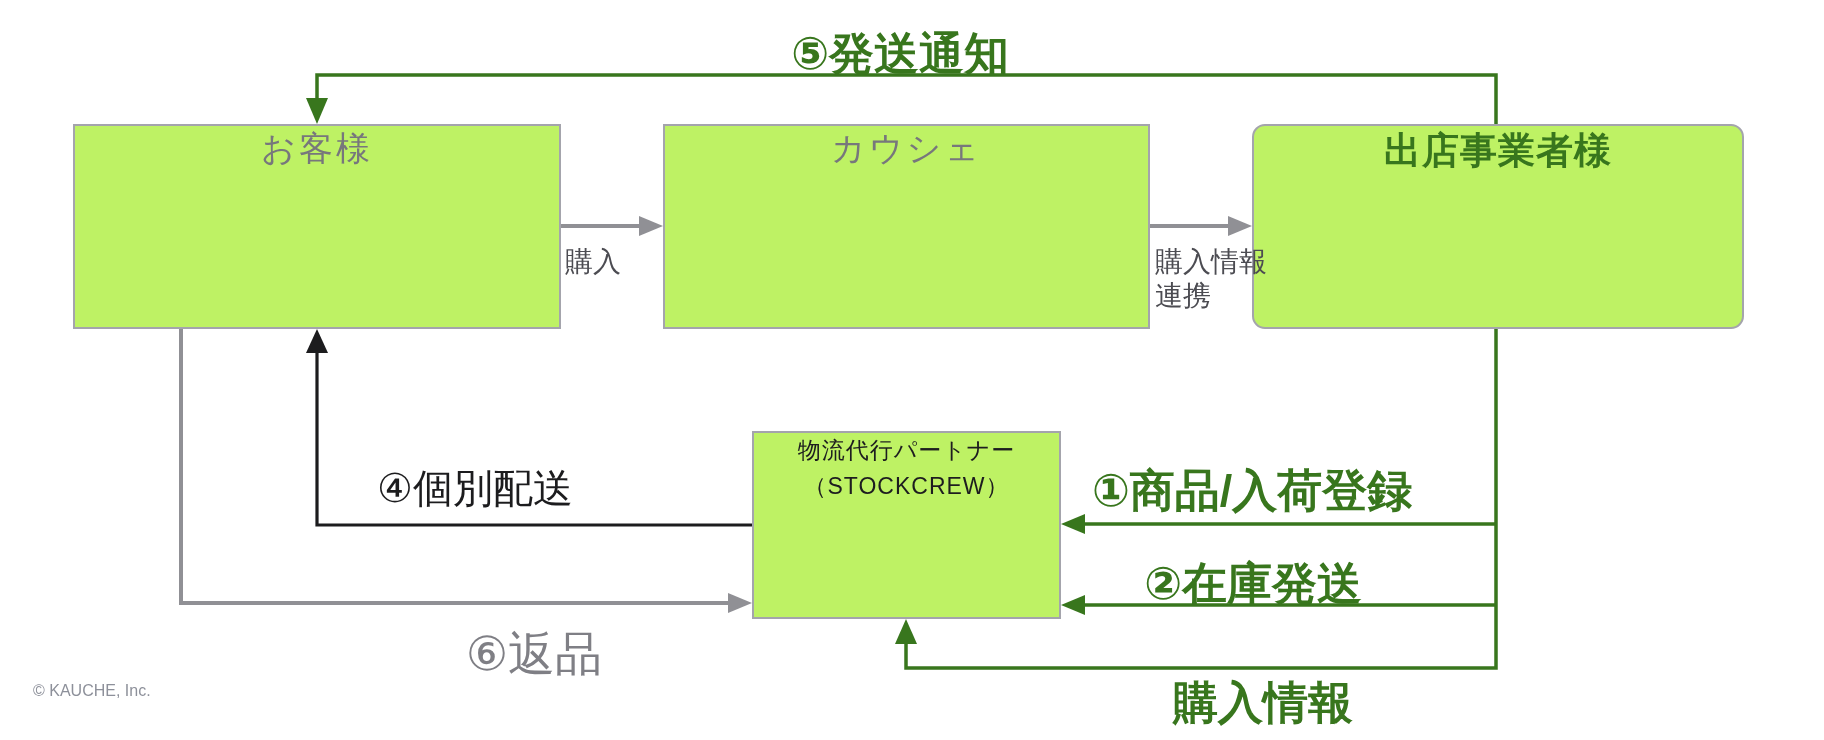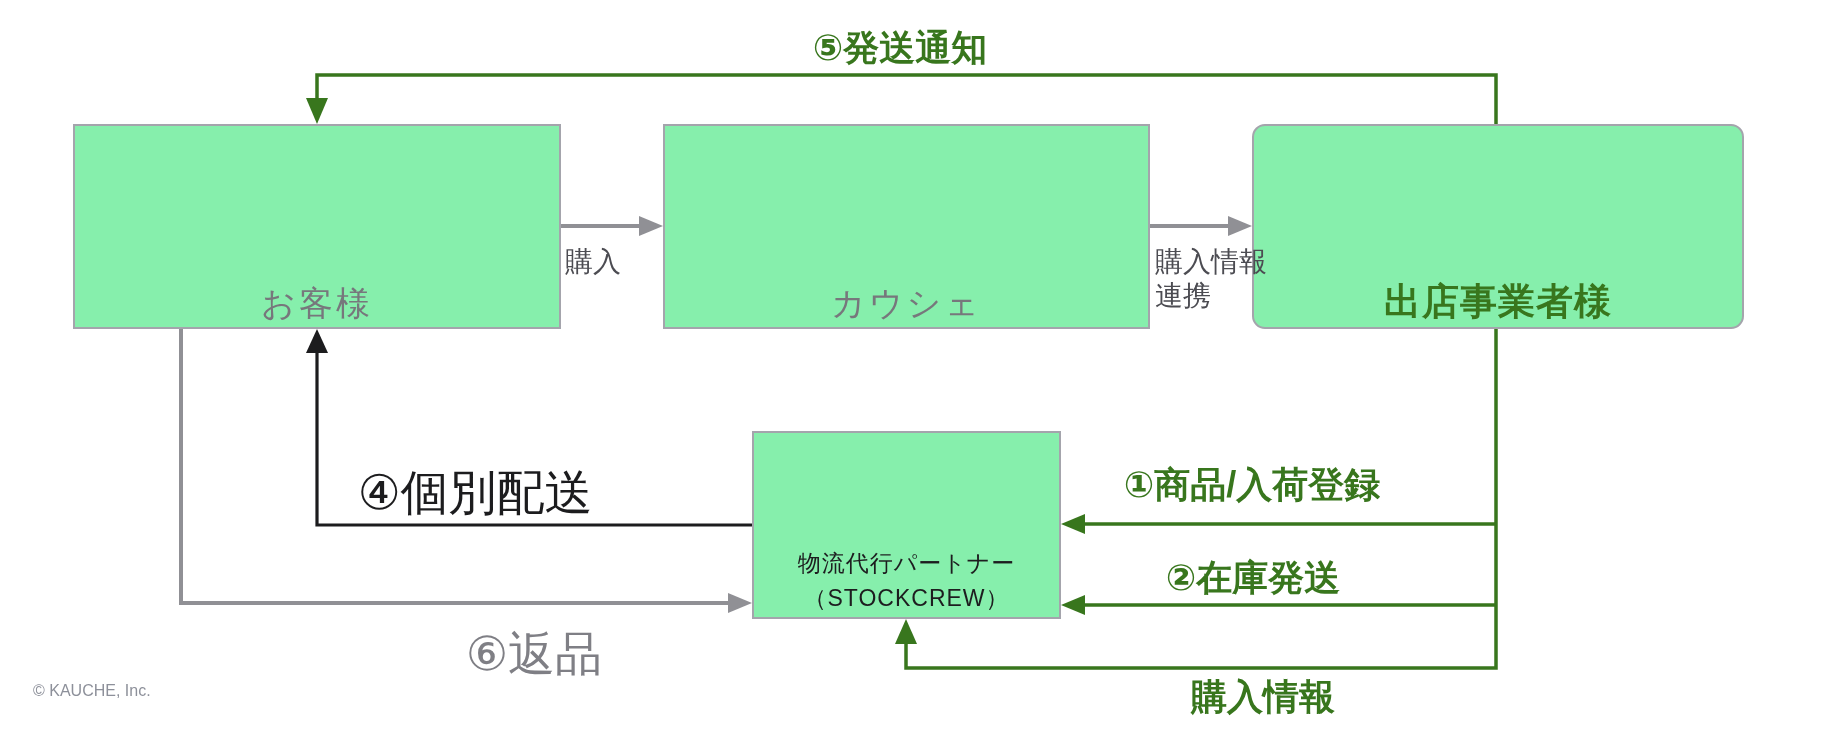--- a/index.html
+++ b/index.html
@@ -13,26 +13,26 @@
   .canvas {
     position: absolute;
     left: 0; top: 0;
     width: 1824px;
     height: 740px;
     font-family: "Liberation Sans", "DejaVu Sans", sans-serif;
     background: #ffffff;
   }
   .node {
     position: absolute;
-    background: #86efac;
+    background: #bef264;
     border: 2px solid #a4a4ac;
     box-sizing: border-box;
     display: flex;
     align-items: center;
-    justify-content: flex-end;
+    justify-content: flex-start;
     flex-direction: column;
     text-align: center;
     z-index: 1;
   }
   #node-customer  { left: 73px;   top: 124px; width: 488px; height: 205px; }
   #node-kauche    { left: 663px;  top: 124px; width: 487px; height: 205px; }
   #node-merchant  { left: 1252px; top: 124px; width: 492px; height: 205px; border-radius: 13px; }
   #node-logistics { left: 752px;  top: 431px; width: 309px; height: 188px; }
 
   .node-label-gray {
@@ -59,26 +59,26 @@
     z-index: 3;
     pointer-events: none;
   }
 
   .edge-label {
     position: absolute;
     white-space: nowrap;
     z-index: 4;
   }
   .lbl-big-green {
-    font-size: 36px;
+    font-size: 45px;
     font-weight: bold;
     color: #38761d;
   }
   .lbl-big-black {
-    font-size: 48px;
+    font-size: 40px;
     color: #1c1c1e;
   }
   .lbl-big-gray {
     font-size: 47px;
     color: #7f7f85;
   }
   .lbl-small {
     font-size: 28px;
     color: #4c4c52;
     line-height: 1.22;

